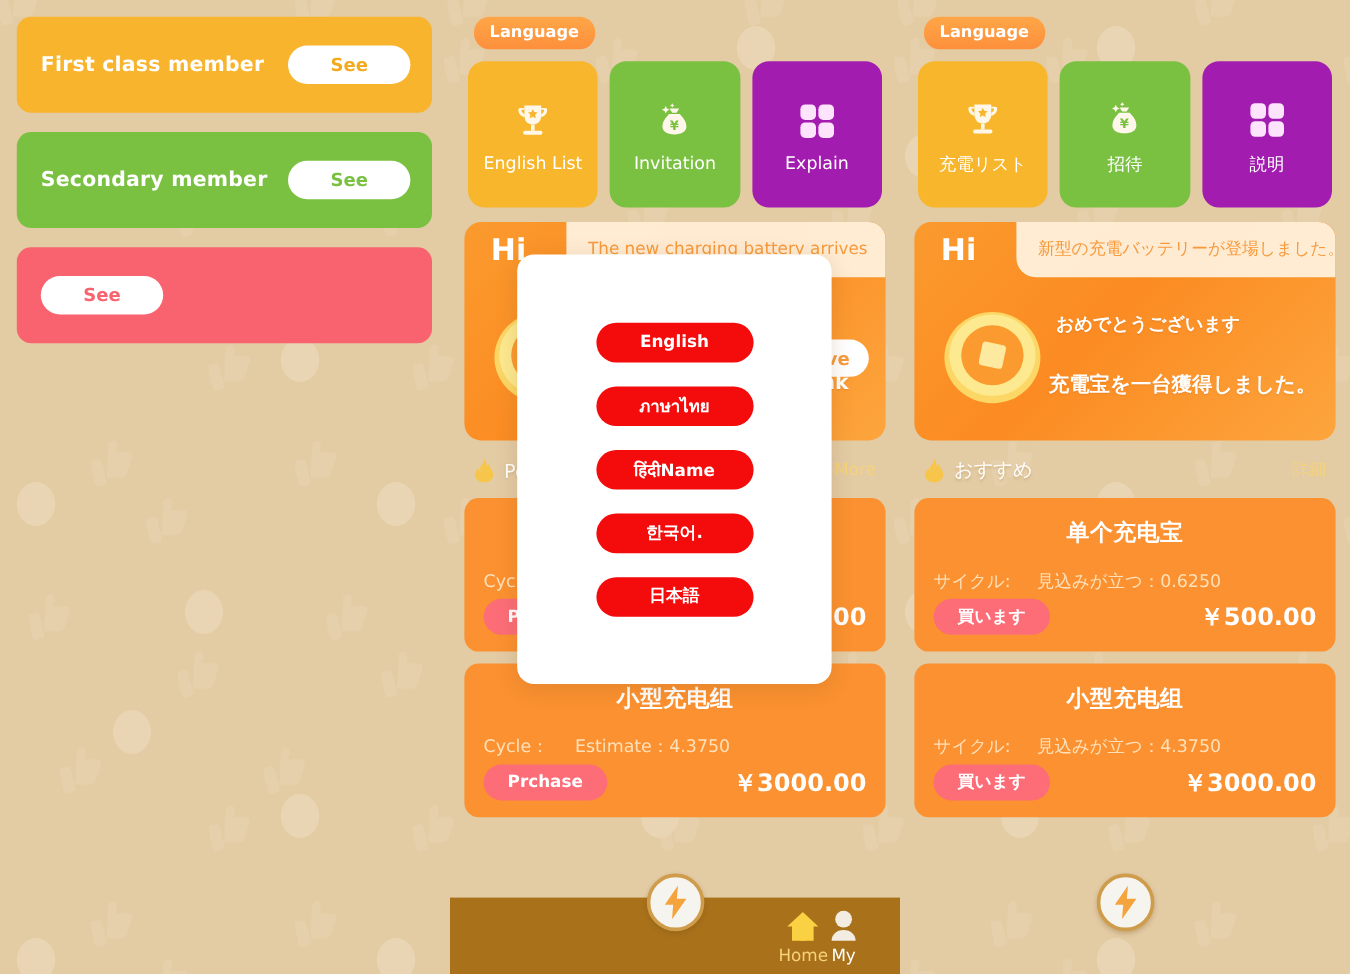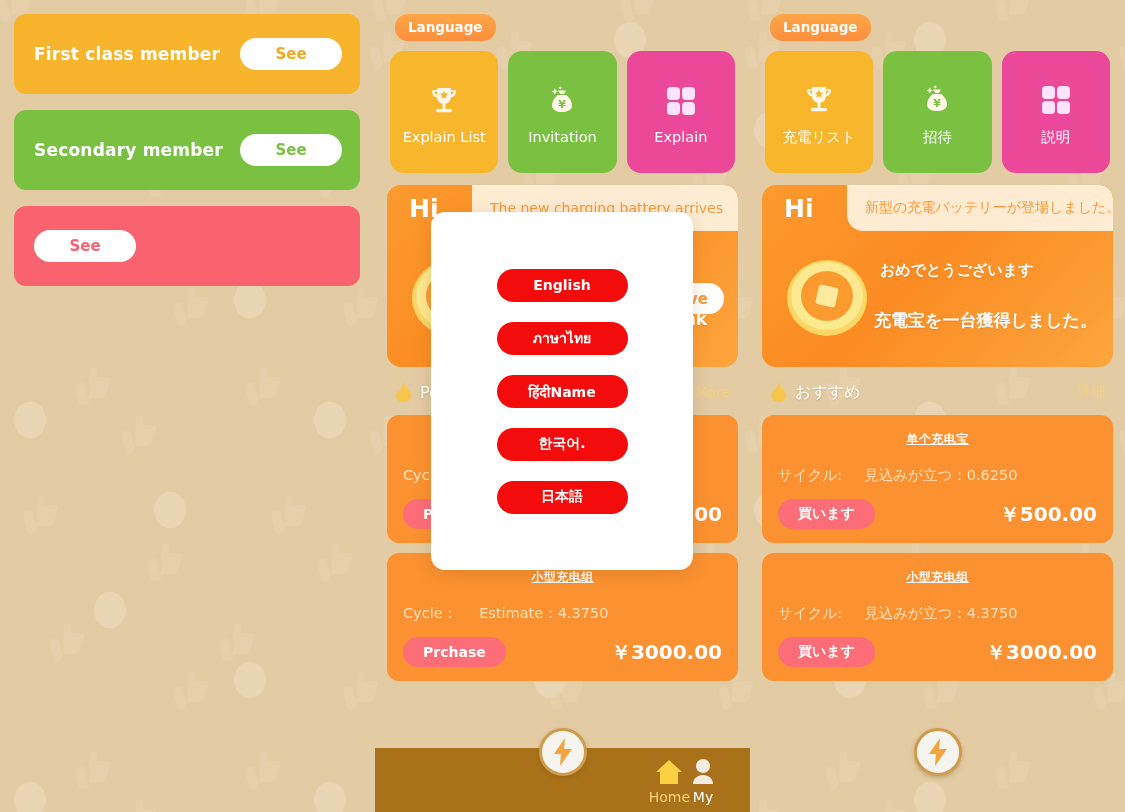--- a/index.html
+++ b/index.html
@@ -83,21 +83,21 @@
 
   
   .tiles { display: flex; gap: 10px; margin-top: 10px; padding: 0 3px; }
   .tile {
     flex: 1; height: 122px; border-radius: 14px;
     display: flex; flex-direction: column; align-items: center; justify-content: center;
     color: #fff; cursor: pointer; position: relative;
   }
   .tile.t1 { background: #f8b62c; }
   .tile.t2 { background: #7ac142; }
-  .tile.t3 { background: #ec4899; }
+  .tile.t3 { background: #a21caf; }
   .tile .ico { height: 44px; display:flex; align-items:center; justify-content:center; margin-bottom: 6px; }
   .tile .ico svg { display:block; }
   .tile .lbl { font-size: 14.5px; }
 
   
   .hi-card {
     position: relative; margin-top: 12px; height: 182px;
     border-radius: 14px; overflow: hidden;
     background: linear-gradient(135deg,#fb9a2e 0%, #fb8b22 45%, #fda53d 100%);
   }
@@ -141,23 +141,22 @@
   .fire { width: 17px; height: 20px; margin-right: 8px; }
   .pop-label { color: #fff; font-size: 16px; text-shadow: 0 1px 2px rgba(170,120,50,.35); }
   .pop-more  { margin-left: auto; color: #f6d27a; font-size: 14px; cursor: pointer; }
 
   
   .prod-card {
     margin-top: 10px; height: 128px; border-radius: 12px;
     background: #fb9130; color: #fff; position: relative; padding: 12px 16px;
   }
   .prod-title {
-    text-align: center; font-size: 12px; font-weight: bold; margin-top: 4px;
+    text-align: center; font-size: 19px; font-weight: bold; margin-top: 4px;
     letter-spacing: .5px;
-    text-decoration: underline;
   }
   .prod-meta {
     margin-top: 18px; font-size: 14.5px; color: #ffe0b8; display: flex; gap: 22px;
   }
   .prod-foot {
     position: absolute; left: 16px; right: 16px; bottom: 14px;
     display: flex; align-items: center; justify-content: space-between;
   }
   .buy-btn {
     background: #fc6d78; border: none; color: #fff; border-radius: 15px;
@@ -919,21 +918,21 @@
                 <g fill="#fff8ea">
               <path d="M13 7h14v9a7 7 0 0 1-14 0z"></path>
               <path d="M18.5 23h3v5h-3z"></path>
                   <rect x="12" y="28" width="16" height="3.2" rx="1.4"></rect>
               <path d="M13 9h-3.5a1.5 1.5 0 0 0-1.5 1.5c0 3.2 2 5.5 5 6v-2.6c-1.6-.6-2.4-1.8-2.4-3.4H13z"></path>
               <path d="M27 9h3.5a1.5 1.5 0 0 1 1.5 1.5c0 3.2-2 5.5-5 6v-2.6c1.6-.6 2.4-1.8 2.4-3.4H27z"></path>
             </g>
             <path d="M20 9.8l1.2 2.5 2.8.4-2 2 .5 2.8-2.5-1.3-2.5 1.3.5-2.8-2-2 2.8-.4z" fill="#f8b62c"></path>
             </svg>
           </span>
-          <span class="lbl">Explain List</span>
+          <span class="lbl">English List</span>
         </div>
         <div class="tile t2">
           <span class="ico">
             <svg width="40" height="40" viewBox="0 0 40 40">
                 <g fill="#fff8ea">
               <path d="M15.5 14h9l1 1.2c3 3 4.5 6.2 4.5 9.3 0 4.1-4 6.5-10 6.5s-10-2.4-10-6.5c0-3.1 1.5-6.3 4.5-9.3z"></path>
               <path d="M16 9.5h8l-2.2 3.5h-3.6z"></path>
               <path d="M12.8 7.2l1 2.2 2.2 1-2.2 1-1 2.2-1-2.2-2.2-1 2.2-1z"></path>
               <path d="M18.2 5l.6 1.3 1.3.6-1.3.6-.6 1.3-.6-1.3-1.3-.6 1.3-.6z"></path>
             </g>

